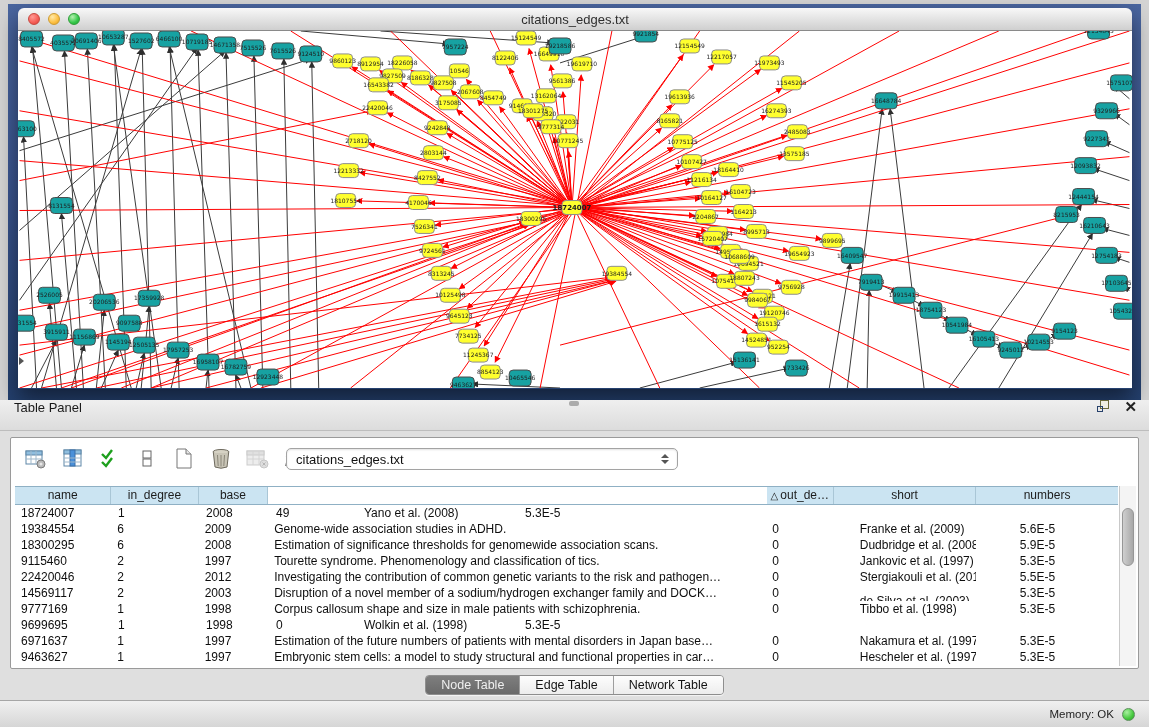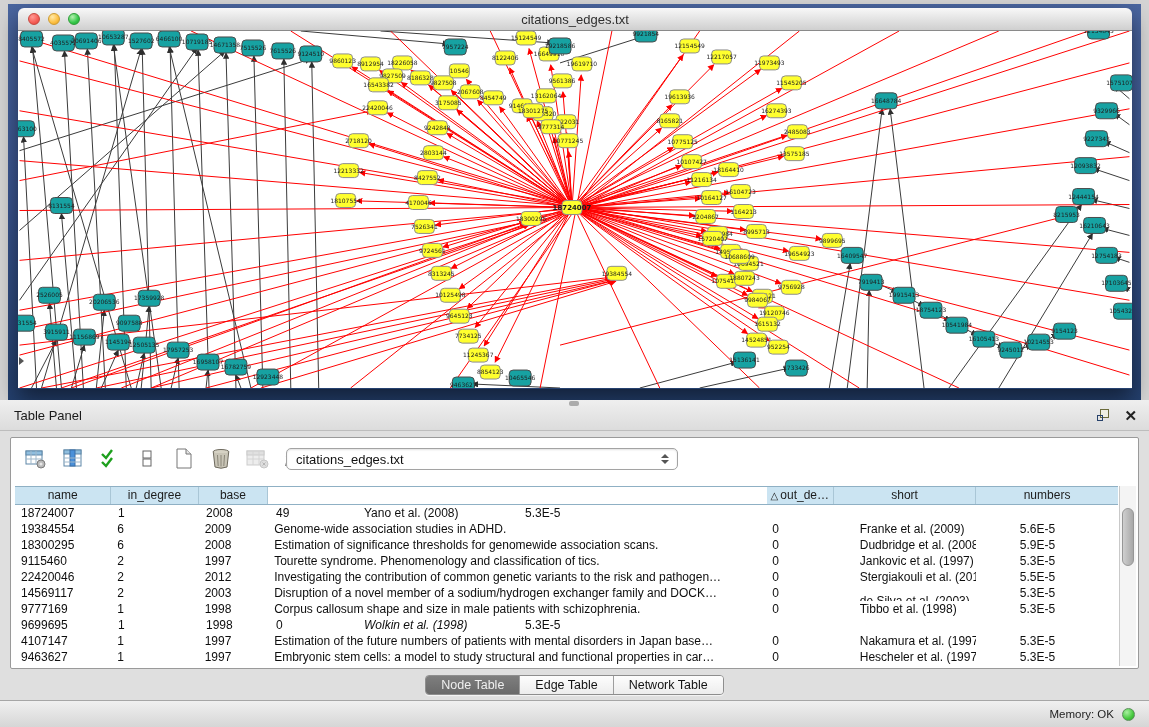--- a/index.html
+++ b/index.html
@@ -23,21 +23,21 @@
   .canvas { position:relative; height:357px; background:#FFFFFF; overflow:hidden; }
   .canvas svg { display:block; }
   .node-label { font-family:"DejaVu Sans", sans-serif; font-size:6px; fill:#1E1E1E; }
   .hub-label  { font-size:7px; font-weight:bold; }
   .edge-collapse-arrow { position:absolute; left:1px; top:349px; width:0; height:0;
       border-top:4px solid transparent; border-bottom:4px solid transparent; border-left:5px solid #555; }
 
   
   .panel-header { position:absolute; left:0; top:400px; width:1149px; height:31px;
                   background:linear-gradient(#EFEFEF,#DCDCDC); border-bottom:1px solid #BDBDBD;
-                  display:flex; align-items:center; }
+                  display:flex; align-items:flex-start; }
   .panel-header .title { font-size:13px; color:#1A1A1A; margin-left:14px; }
   .splitter-handle { position:absolute; left:569px; top:1px; width:10px; height:5px;
                      background:#ABABAB; border-radius:2px; }
   .panel-header .hdr-icons { position:absolute; right:12px; display:flex; gap:14px; align-items:center; }
   .float-icon { position:relative; width:13px; height:13px; }
   .float-icon .sq1 { position:absolute; left:3px; top:0; width:9px; height:9px; border:1px solid #6B6B3A; background:#EFEFE2; }
   .float-icon .sq2 { position:absolute; left:0; top:6px; width:6px; height:6px; border:1px solid #27416B; }
   .close-icon { font-size:15px; font-weight:bold; color:#222; line-height:13px; cursor:default; }
 
   .bottom-area { position:absolute; left:0; top:431px; width:1149px; height:296px; background:#DFDFDF; }
@@ -700,25 +700,25 @@
               <div class="dcell" style="width: 502px; padding-left: 6px;">Corpus callosum shape and size in male patients with schizophrenia.</div>
               <div class="dcell" style="width: 68px; padding-left: 6px;">0</div>
               <div class="dcell" style="width: 143px; padding-left: 26px;">Tibbo et al. (1998)</div>
               <div class="dcell" style="width: 143px; padding-left: 44px;">5.3E-5</div>
             </div>
             <div class="drow">
               <div class="dcell" style="width: 97px; padding-left: 6px;">9699695</div>
               <div class="dcell" style="width: 88px; padding-left: 6px;">1</div>
               <div class="dcell" style="width: 70px; padding-left: 6px;">1998</div>
               <div class="dcell" style="width: 68px; padding-left: 6px;">0</div>
-              <div class="dcell" style="width: 143px; padding-left: 26px; font-style: italic;">Wolkin et al. (1998)</div>
+              <div class="dcell" style="width: 143px; padding-left: 26px;">Wolkin et al. (1998)</div>
               <div class="dcell" style="width: 143px; padding-left: 44px;">5.3E-5</div>
             </div>
             <div class="drow">
-              <div class="dcell" style="width: 97px; padding-left: 6px;">4107147</div>
+              <div class="dcell" style="width: 97px; padding-left: 6px;">6971637</div>
               <div class="dcell" style="width: 88px; padding-left: 6px;">1</div>
               <div class="dcell" style="width: 70px; padding-left: 6px;">1997</div>
               <div class="dcell" style="width: 502px; padding-left: 6px;">Estimation of the future numbers of patients with mental disorders in Japan base…</div>
               <div class="dcell" style="width: 68px; padding-left: 6px;">0</div>
               <div class="dcell" style="width: 143px; padding-left: 26px;">Nakamura et al. (1997)</div>
               <div class="dcell" style="width: 143px; padding-left: 44px;">5.3E-5</div>
             </div>
             <div class="drow">
               <div class="dcell" style="width: 97px; padding-left: 6px;">9463627</div>
               <div class="dcell" style="width: 88px; padding-left: 6px;">1</div>

